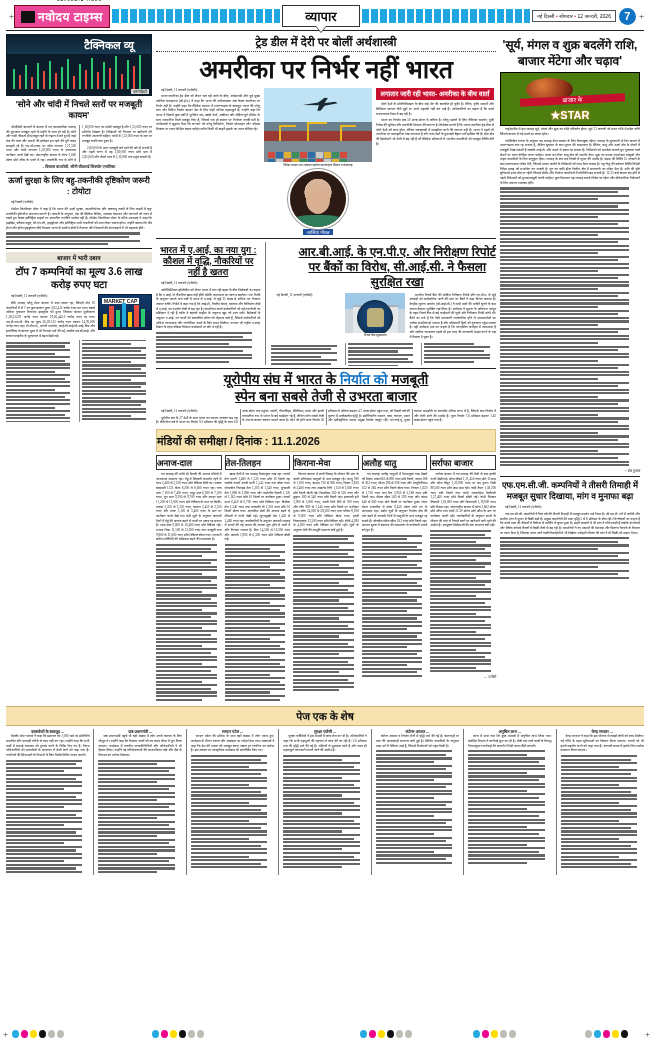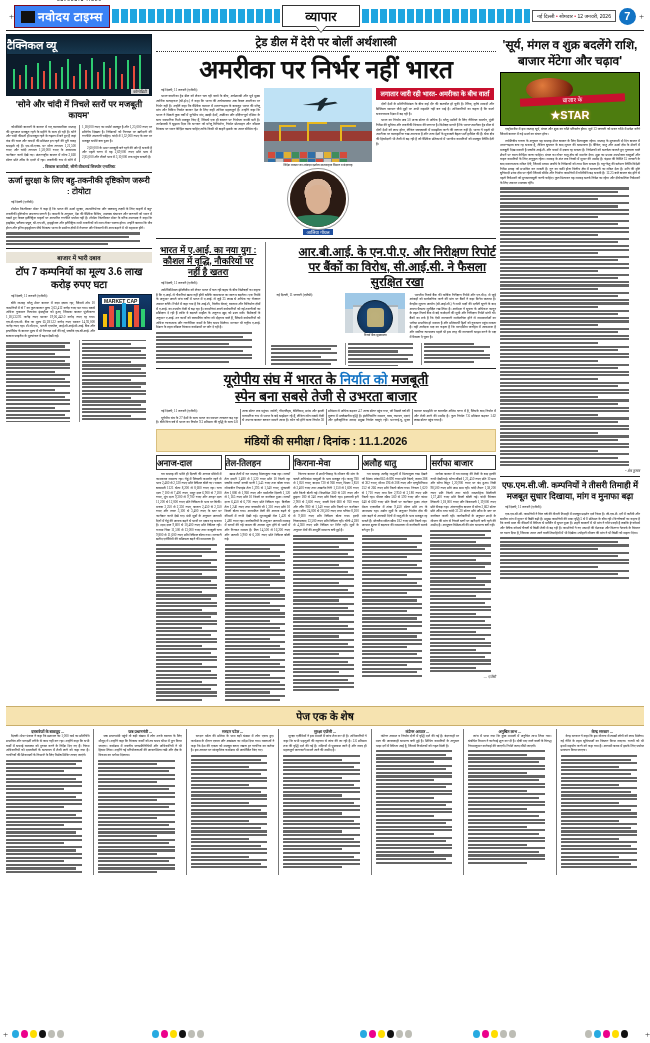--- a/index.html
+++ b/index.html
@@ -1,21 +1,21 @@
 <!DOCTYPE html>
 <html lang="hi"><head>
 <meta charset="utf-8">
 <style>
   html,body{margin:0;padding:0;background:#fff;}
   body{width:650px;height:1043px;font-family:"Liberation Serif",serif;color:#111;overflow:hidden;position:relative;}
   .page{width:650px;height:1043px;position:relative;box-sizing:border-box;padding:4px 6px 0 6px;}
 
   
   .masthead{display:flex;align-items:center;height:24px;position:relative;}
-  .logo-box{background:#3b82f6;color:#fff;font-family:"Liberation Sans",sans-serif;font-weight:bold;font-size:12px;letter-spacing:.5px;padding:2px 6px;border:1px solid #7d0a1d;position:relative;white-space:nowrap;}
+  .logo-box{background:#ec4899;color:#fff;font-family:"Liberation Sans",sans-serif;font-weight:bold;font-size:12px;letter-spacing:.5px;padding:2px 6px;border:1px solid #7d0a1d;position:relative;white-space:nowrap;}
   .logo-kicker{position:absolute;top:-8px;left:42px;font-size:3.5px;letter-spacing:1px;color:#222;font-family:"Liberation Sans",sans-serif;}
   .logo-flag{width:14px;height:12px;background:#111;margin-right:3px;display:inline-block;vertical-align:middle;}
   .bar-stripes{flex:1;height:14px;background:repeating-linear-gradient(90deg,#1fa5e0 0 7px,#fff 7px 9px);margin:0 2px;}
   .section-tab{border:1px solid #333;background:#fff;padding:1px 22px;font-family:"Liberation Sans",sans-serif;font-weight:bold;font-size:13px;position:relative;z-index:3;}
   .section-tab:after{content:"";position:absolute;left:50%;bottom:-6px;margin-left:-5px;width:0;height:0;border-left:5px solid transparent;border-right:5px solid transparent;border-top:6px solid #fff;filter:drop-shadow(0 1px 0 #333);}
   .dateline{border:1px solid #555;font-size:5px;padding:2px 4px;white-space:nowrap;font-family:"Liberation Sans",sans-serif;background:#fff;}
   .dot{color:#c8102e;}
   .pageno{width:17px;height:17px;border-radius:50%;background:#1273c4;color:#fff;font-family:"Liberation Sans",sans-serif;font-weight:bold;font-size:11px;display:flex;align-items:center;justify-content:center;margin-left:3px;}
   .reg-plus{font-size:9px;color:#333;margin-left:3px;}
 
@@ -29,21 +29,21 @@
   
   .main-grid{display:flex;gap:4px;margin-top:3px;}
   .col-left{width:146px;}
   .col-mid{width:340px;}
   .col-right{width:140px;}
 
   .rule{border-top:1px solid #222;margin:3px 0;}
   .vrule{border-left:.5px solid #777;}
 
   
-  .tv-head{background:linear-gradient(180deg,#0d2030,#17384f);color:#fff;text-align:left;font-family:Liberation Serif, serif;font-weight:bold;font-size:11px;padding:2px 0;position:relative;overflow:hidden;border:1px solid #0a1a26;}
+  .tv-head{background:linear-gradient(180deg,#0d2030,#17384f);color:#fff;text-align:right;font-family:Liberation Sans, sans-serif;font-weight:bold;font-size:11px;padding:2px 17px;position:relative;overflow:hidden;border:1px solid #0a1a26;}
   .tv-chart{height:40px;background:#0c1c2b;position:relative;overflow:hidden;border:1px solid #0a1a26;border-top:none;}
   .cdl{position:absolute;width:2px;bottom:6px;}
   .tv-tag{position:absolute;right:2px;bottom:1px;background:#d9d9d9;color:#111;font-size:4px;padding:0 2px;font-family:"Liberation Sans",sans-serif;}
   .hl-quote{font-family:"Liberation Sans",sans-serif;font-weight:bold;font-size:8.5px;text-align:center;line-height:1.35;margin:3px 1px;}
   .sub-kicker{background:#e9e4d8;text-align:center;font-family:"Liberation Sans",sans-serif;font-weight:bold;font-size:6px;padding:1.5px 0;margin:3px 0 2px;}
   .hl-left{font-family:"Liberation Sans",sans-serif;font-weight:bold;font-size:10px;text-align:center;line-height:1.3;margin:2px 0 3px;}
   .hl-left-sm{font-family:"Liberation Sans",sans-serif;font-weight:bold;font-size:8px;text-align:center;line-height:1.32;margin:2px 0 3px;}
   .byline{font-size:4px;font-weight:bold;text-align:center;color:#222;margin:2px 0;font-family:"Liberation Sans",sans-serif;}
 
   
@@ -64,21 +64,21 @@
   .p-face{position:absolute;left:28%;top:26%;width:44%;height:52%;border-radius:46% 46% 50% 50%;background:#d9b092;}
   .p-dress{position:absolute;left:8%;bottom:0;width:84%;height:20%;background:#2f7d5a;border-radius:40% 40% 0 0;}
   .name-tag{background:#1f4f9e;color:#fff;font-size:4.5px;padding:0 3px;font-family:"Liberation Sans",sans-serif;text-align:center;}
 
   .red-strip{background:#c8102e;color:#fff;font-family:"Liberation Sans",sans-serif;font-weight:bold;font-size:6.5px;text-align:center;padding:2px 2px;line-height:1.35;}
 
   .sub-headline{font-family:"Liberation Sans",sans-serif;font-weight:bold;font-size:10.5px;line-height:1.25;text-align:center;margin:3px 0;text-decoration:underline;}
   .sub-headline.lg{font-size:12px;margin-left:27px;}
   .blue{color:#1273c4;}
 
-  .mandi-banner{background:#f6e3b0;border:1px solid #d9bf7e;text-align:center;font-family:"Liberation Sans",sans-serif;font-weight:bold;font-size:11px;padding:3px 0;margin:4px 0 3px;}
+  .mandi-banner{background:#f6e3b0;border:1px solid #d9bf7e;font-family:"Liberation Sans",sans-serif;font-weight:bold;font-size:11px;padding:3px 0;margin:4px 0 3px;}
   .mandi-cols{display:flex;gap:3px;}
   .mandi-col{flex:1;}
   .mandi-head{border:1px solid #333;font-family:"Liberation Sans",sans-serif;font-weight:bold;font-size:8.5px;padding:1px 0;margin-bottom:2px;background:#fff;}
 
   .star-box{background:#4d7c0f;position:relative;overflow:hidden;border:1px solid #000;}
   .mars{position:absolute;left:18%;top:8%;width:34%;height:46%;border-radius:50%;background:radial-gradient(circle at 35% 33%,#e07a3c,#8b2f14 70%,#4a1408);}
   .star-word{position:absolute;bottom:6%;left:4%;right:4%;text-align:center;color:#fff;font-family:"Liberation Sans",sans-serif;font-weight:bold;font-size:11px;text-shadow:0 0 3px #ff9b2e;}
   .star-ribbon{position:absolute;top:44%;left:14%;right:10%;background:#c8102e;color:#fff;font-size:6px;font-family:"Liberation Sans",sans-serif;text-align:center;transform:rotate(-3deg);padding:0 2px;}
 
   .rbi-logo{width:34px;height:34px;border-radius:50%;background:radial-gradient(circle at 50% 45%,#1d4f86,#0d2c4d);position:relative;border:1px solid #0a2136;}

